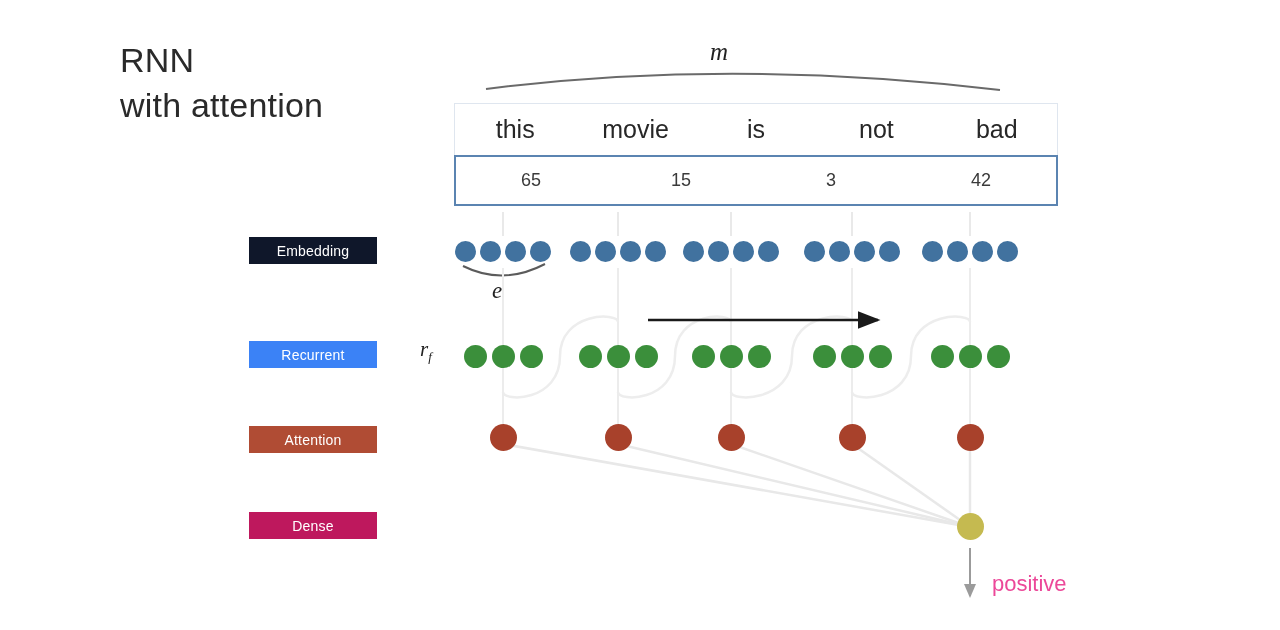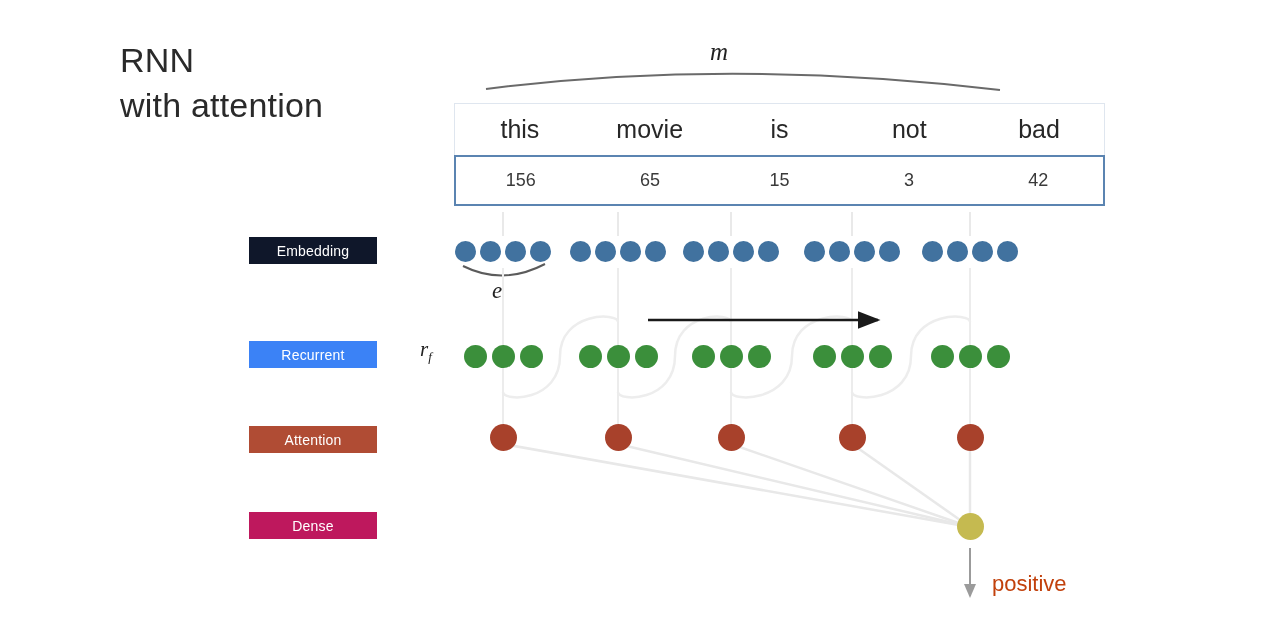--- a/index.html
+++ b/index.html
@@ -36,21 +36,21 @@
     font-weight: 400;
     letter-spacing: 0.2px;
   }
   #title .tline { display: block; }
 
   
   #token-table {
     position: absolute;
     left: 454px;
     top: 103px;
-    width: 651px;
+    width: 604px;
   }
   #token-table .trow {
     display: flex;
     box-sizing: border-box;
     width: 100%;
   }
   #token-table .trow.words {
     border: 1px solid #dfe6ef;
     border-bottom: none;
     height: 52px;
@@ -217,21 +217,20 @@
 
   <div id="token-table">
     <div class="trow words">
       <div class="cell word">this</div>
       <div class="cell word">movie</div>
       <div class="cell word">is</div>
       <div class="cell word">not</div>
       <div class="cell word">bad</div>
     </div>
     <div class="trow ids">
-      <div class="cell id">156</div>
       <div class="cell id">65</div>
       <div class="cell id">15</div>
       <div class="cell id">3</div>
       <div class="cell id">42</div>
     </div>
   </div>
 
   <div class="layer-tag" id="tag-embedding">Embedding</div>
   <div class="layer-tag" id="tag-recurrent">Recurrent</div>
   <div class="layer-tag" id="tag-attention">Attention</div>
@@ -280,15 +279,15 @@
       <div class="node rec" style="left: 958.5px; top: 345px; width: 23px; height: 23px; background: rgb(59, 143, 59);"></div>
       <div class="node rec" style="left: 986.5px; top: 345px; width: 23px; height: 23px; background: rgb(59, 143, 59);"></div>
       <div class="node att" style="left: 489.5px; top: 424px; width: 27px; height: 27px; background: rgb(168, 65, 43);"></div>
       <div class="node att" style="left: 604.5px; top: 424px; width: 27px; height: 27px; background: rgb(168, 65, 43);"></div>
       <div class="node att" style="left: 717.5px; top: 424px; width: 27px; height: 27px; background: rgb(168, 65, 43);"></div>
       <div class="node att" style="left: 838.5px; top: 424px; width: 27px; height: 27px; background: rgb(168, 65, 43);"></div>
       <div class="node att" style="left: 956.5px; top: 424px; width: 27px; height: 27px; background: rgb(168, 65, 43);"></div>
       <div class="node dense" style="left: 956.5px; top: 513px; background: rgb(197, 186, 80);"></div>
     </div>
 
-  <div id="output-label" style="color: #c2410c;">positive</div>
+  <div id="output-label" style="color: #ec4899;">positive</div>
 
 </div>
 
 </body></html>

